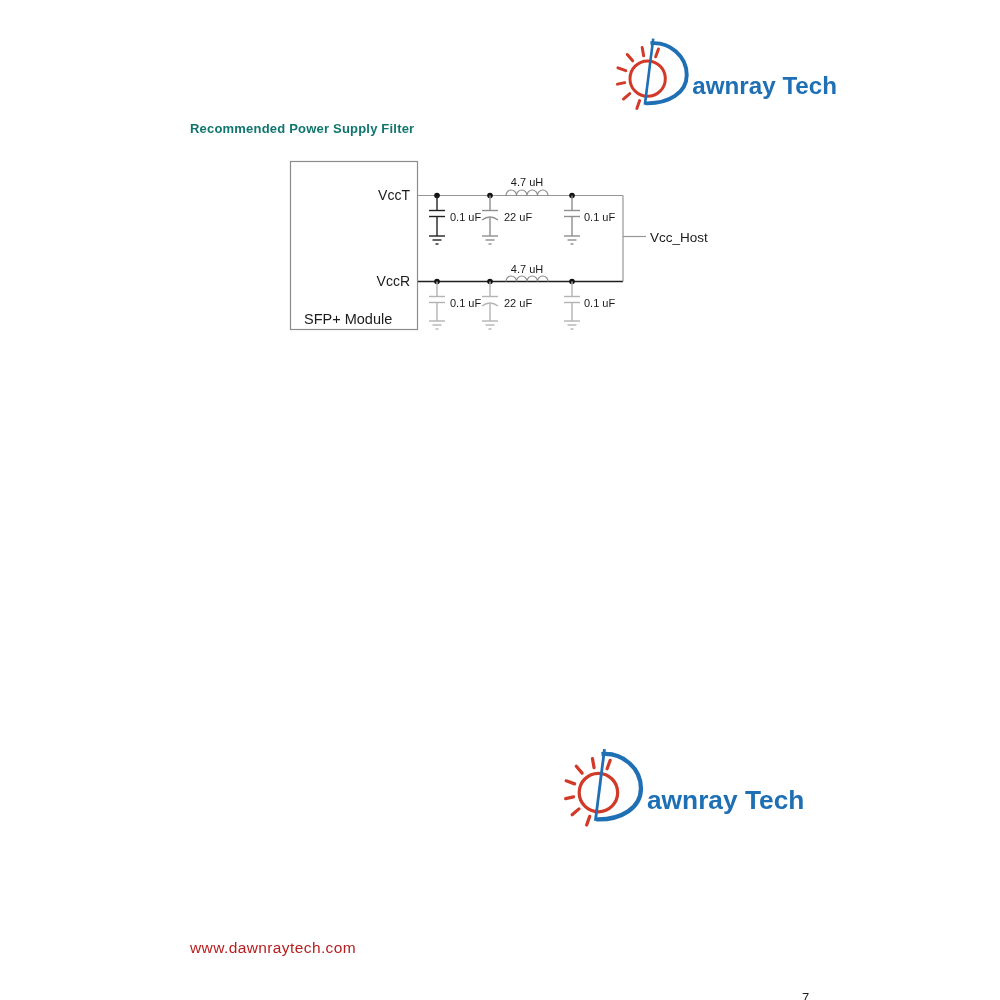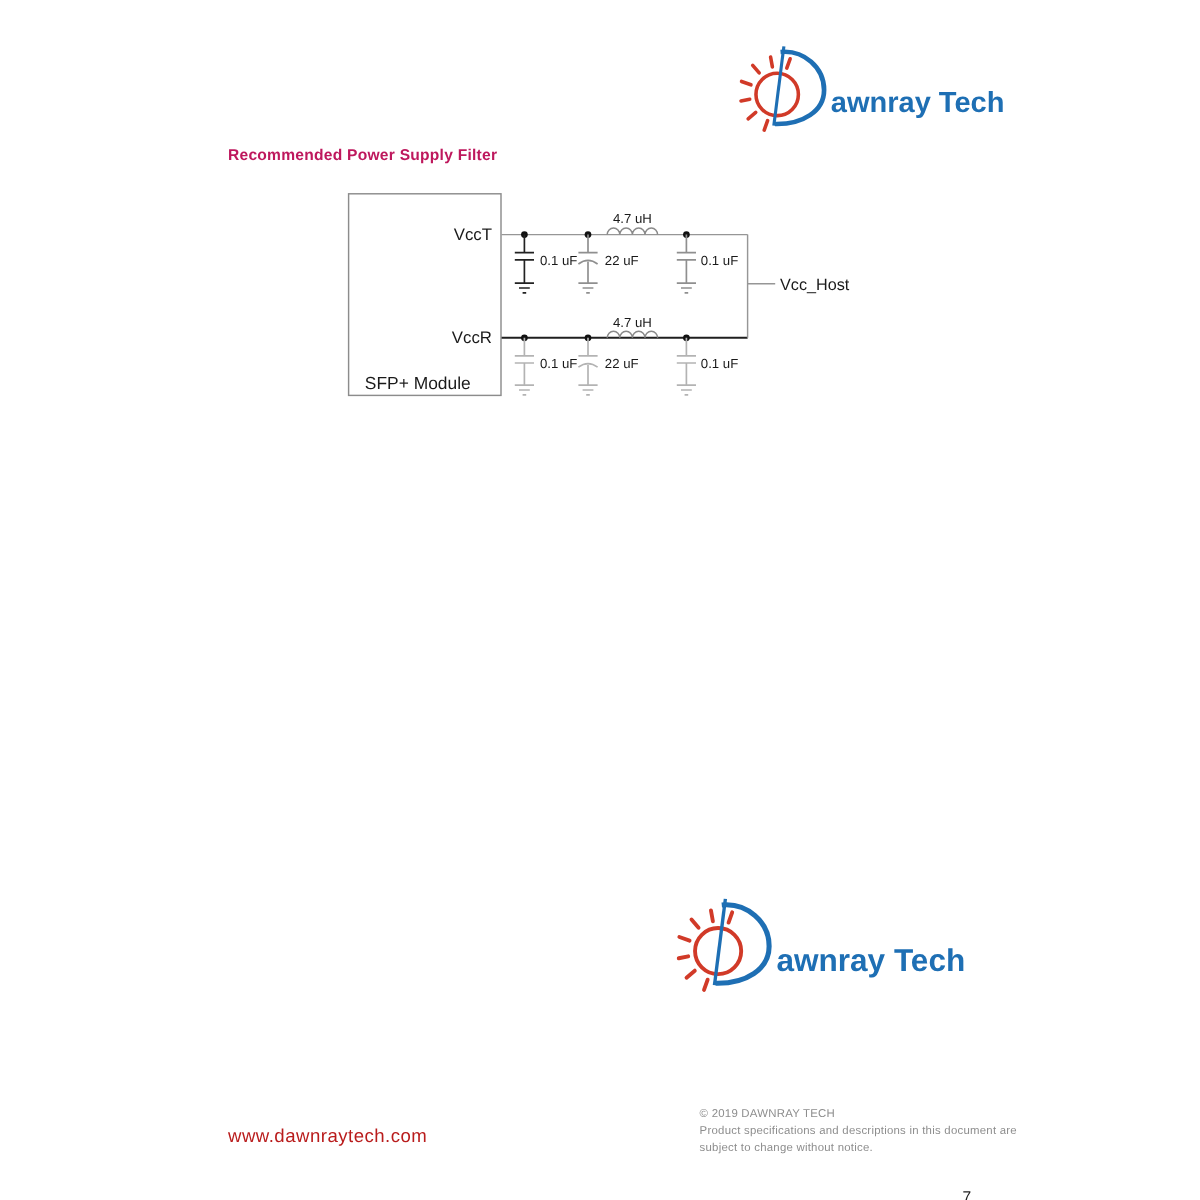--- a/index.html
+++ b/index.html
@@ -6,21 +6,21 @@
   .page{
     position:relative;width:1000px;height:1000px;background:#ffffff;overflow:hidden;
     font-family:"Liberation Sans",sans-serif;color:#1a1a1a;margin-top:20px;
   }
   .logo{position:absolute;overflow:visible;}
   .logo svg{overflow:visible;display:block;width:100%;height:auto;}
   .logo-top{left:616px;top:14px;width:228px;}
   .logo-bottom{left:564px;top:724px;width:248px;}
   .doc-title{
     position:absolute;left:190px;top:101px;
-    font-size:13px;font-weight:bold;color:#be185d;letter-spacing:.2px;
+    font-size:13px;font-weight:bold;color:#0f766e;letter-spacing:.2px;
   }
   .circuit{position:absolute;left:285px;top:138px;width:430px;height:180px;}
   .circuit text{font-family:"Liberation Sans",sans-serif;fill:#1a1a1a;}
   .pin-label{font-size:14px;}
   .module-label{font-size:14.5px;}
   .value-label{font-size:11px;fill:#2a2a2a;}
   .contact-block{
     position:absolute;left:583px;top:817px;
     font-size:9.5px;line-height:14.4px;color:#8d8d8d;letter-spacing:.2px;
   }
@@ -191,22 +191,17 @@
       </g>
       <g stroke="#1e6fb4" fill="none">
         <line x1="40" y1="5" x2="31" y2="76" stroke-width="2.8"></line>
         <path d="M37,10 C58,8 76,24 76,44 C76,63 57,75 32,74.5" stroke-width="4.2"></path>
       </g>
       <text x="82" y="64" font-size="26" font-weight="bold" fill="#1e6fb4">awnray Tech</text>
     </svg>
   </div>
 
 
-  <div class="copyright-block">
-    <div>© 2019 DAWNRAY TECH</div>
-    <div>Product specifications and descriptions in this document are</div>
-    <div>subject to change without notice.</div>
-  </div>
 
   <div class="website-url">www.dawnraytech.com</div>
   <div class="page-number">7</div>
 
 </div>
 
 </body></html>

